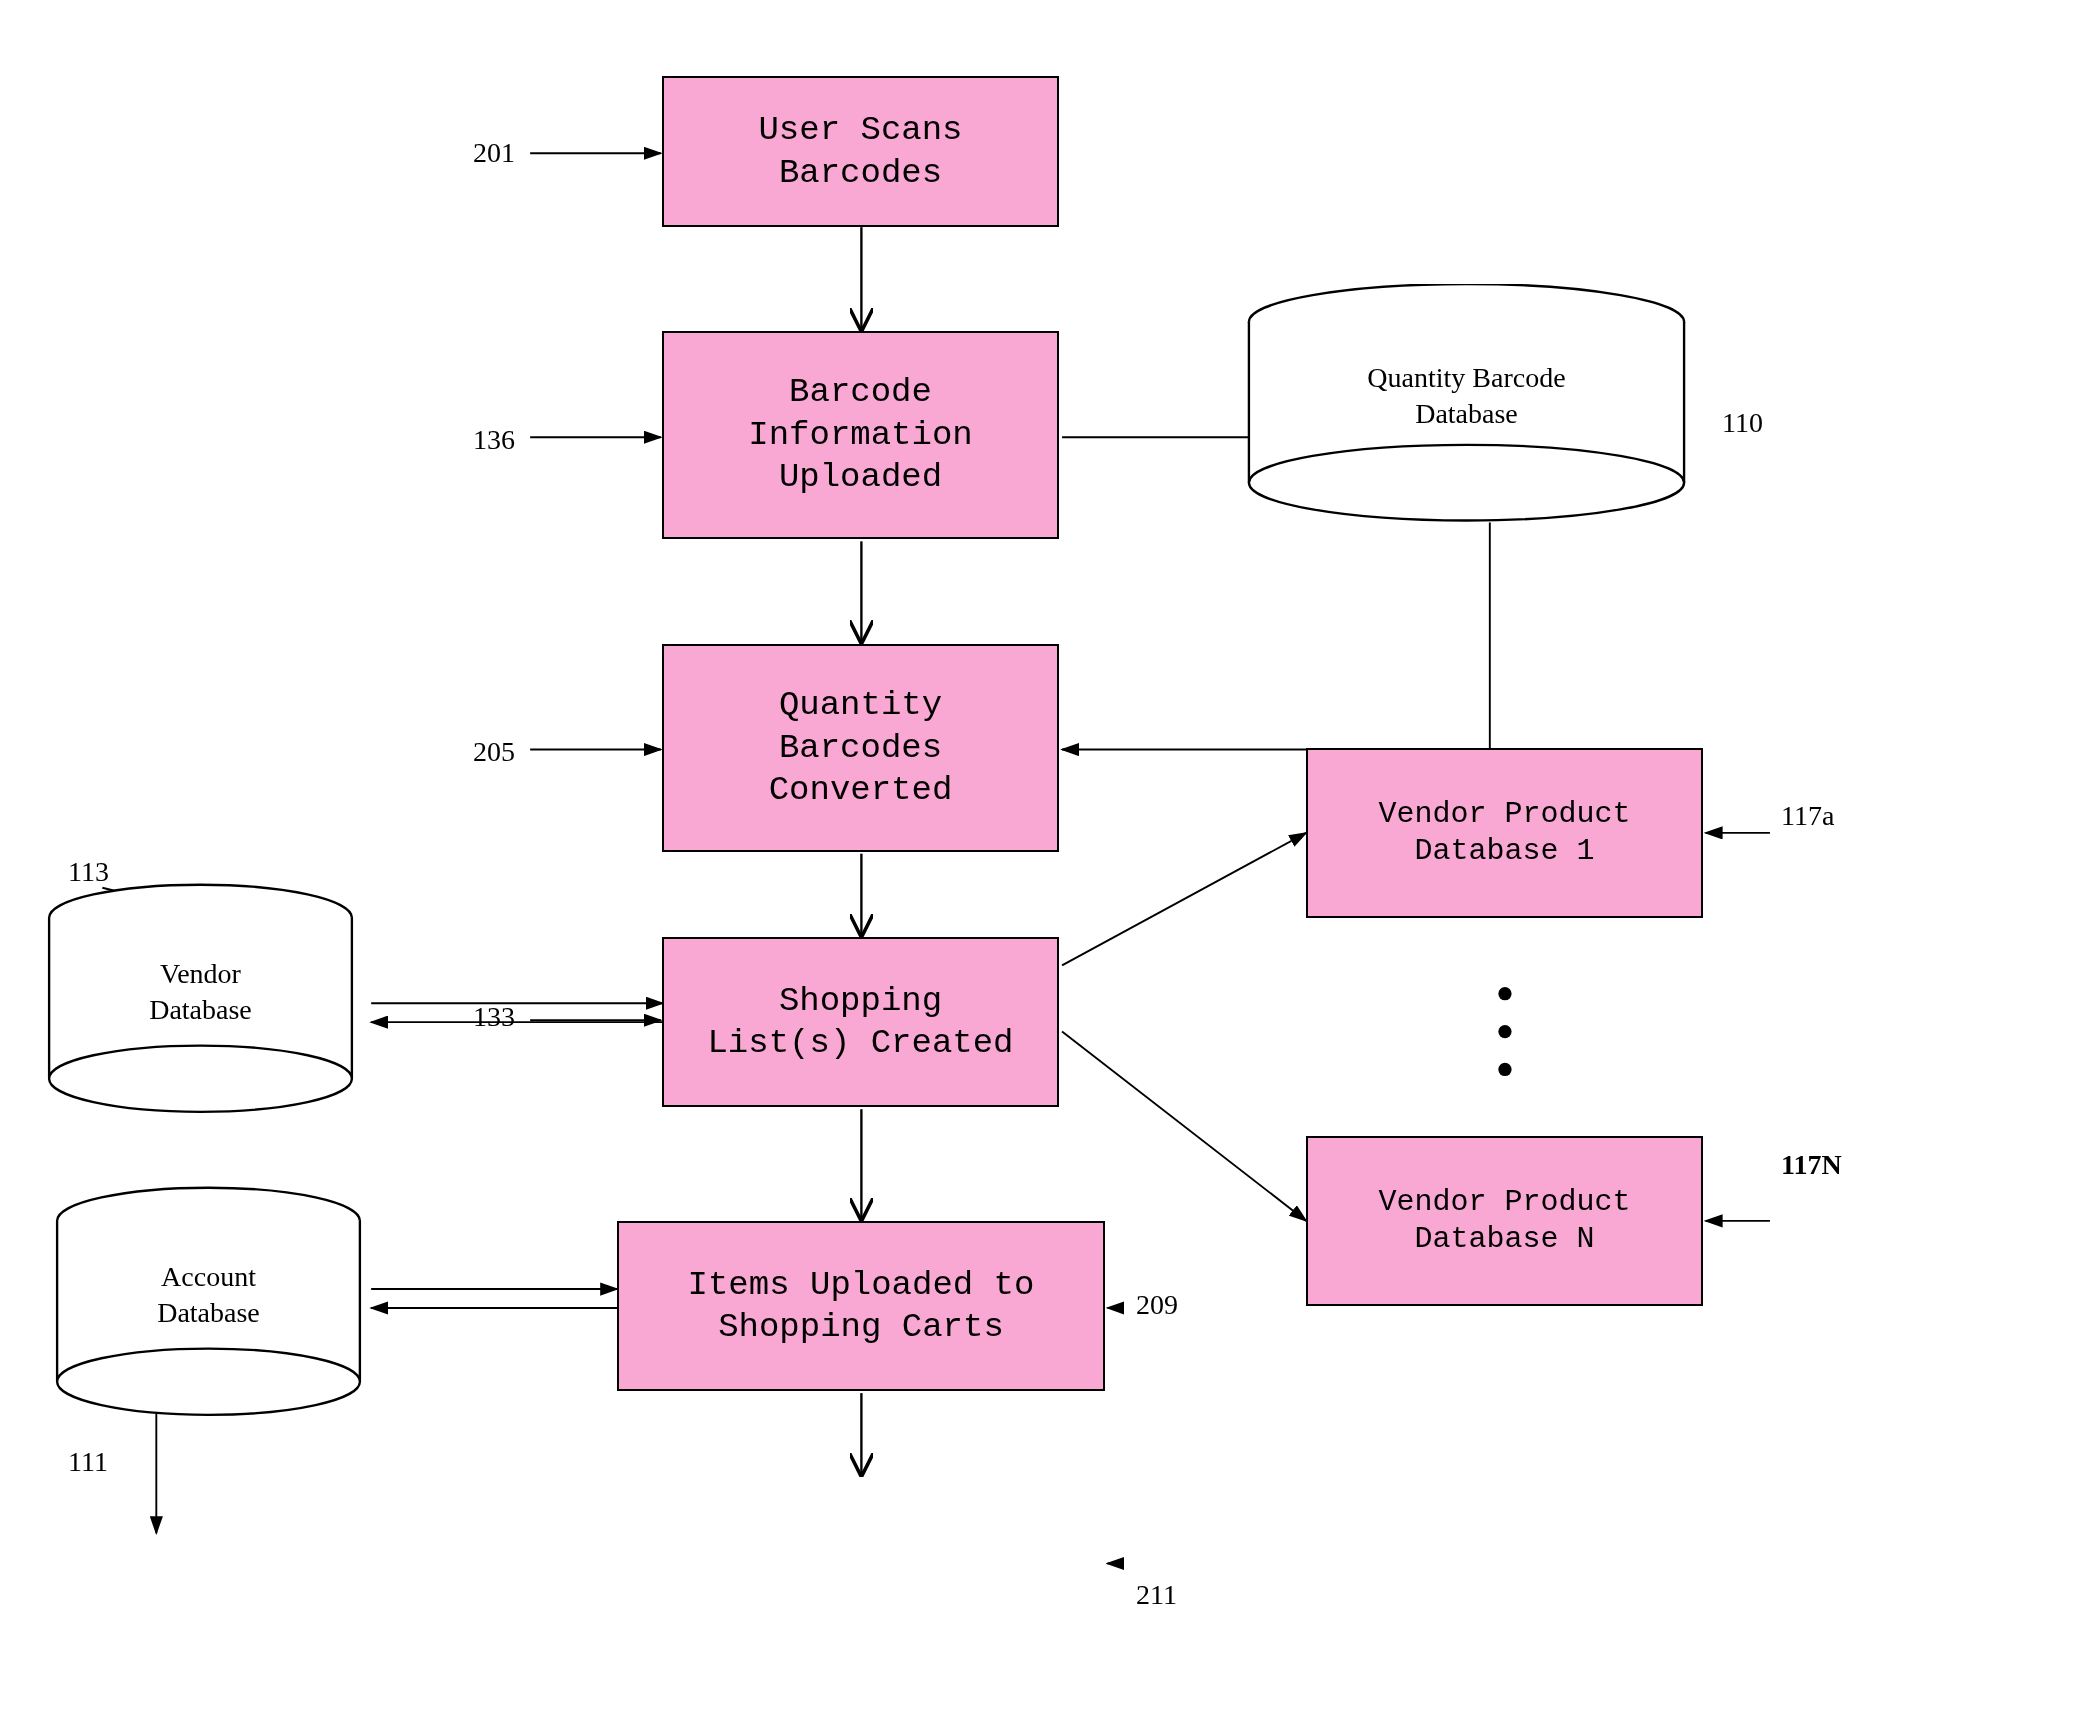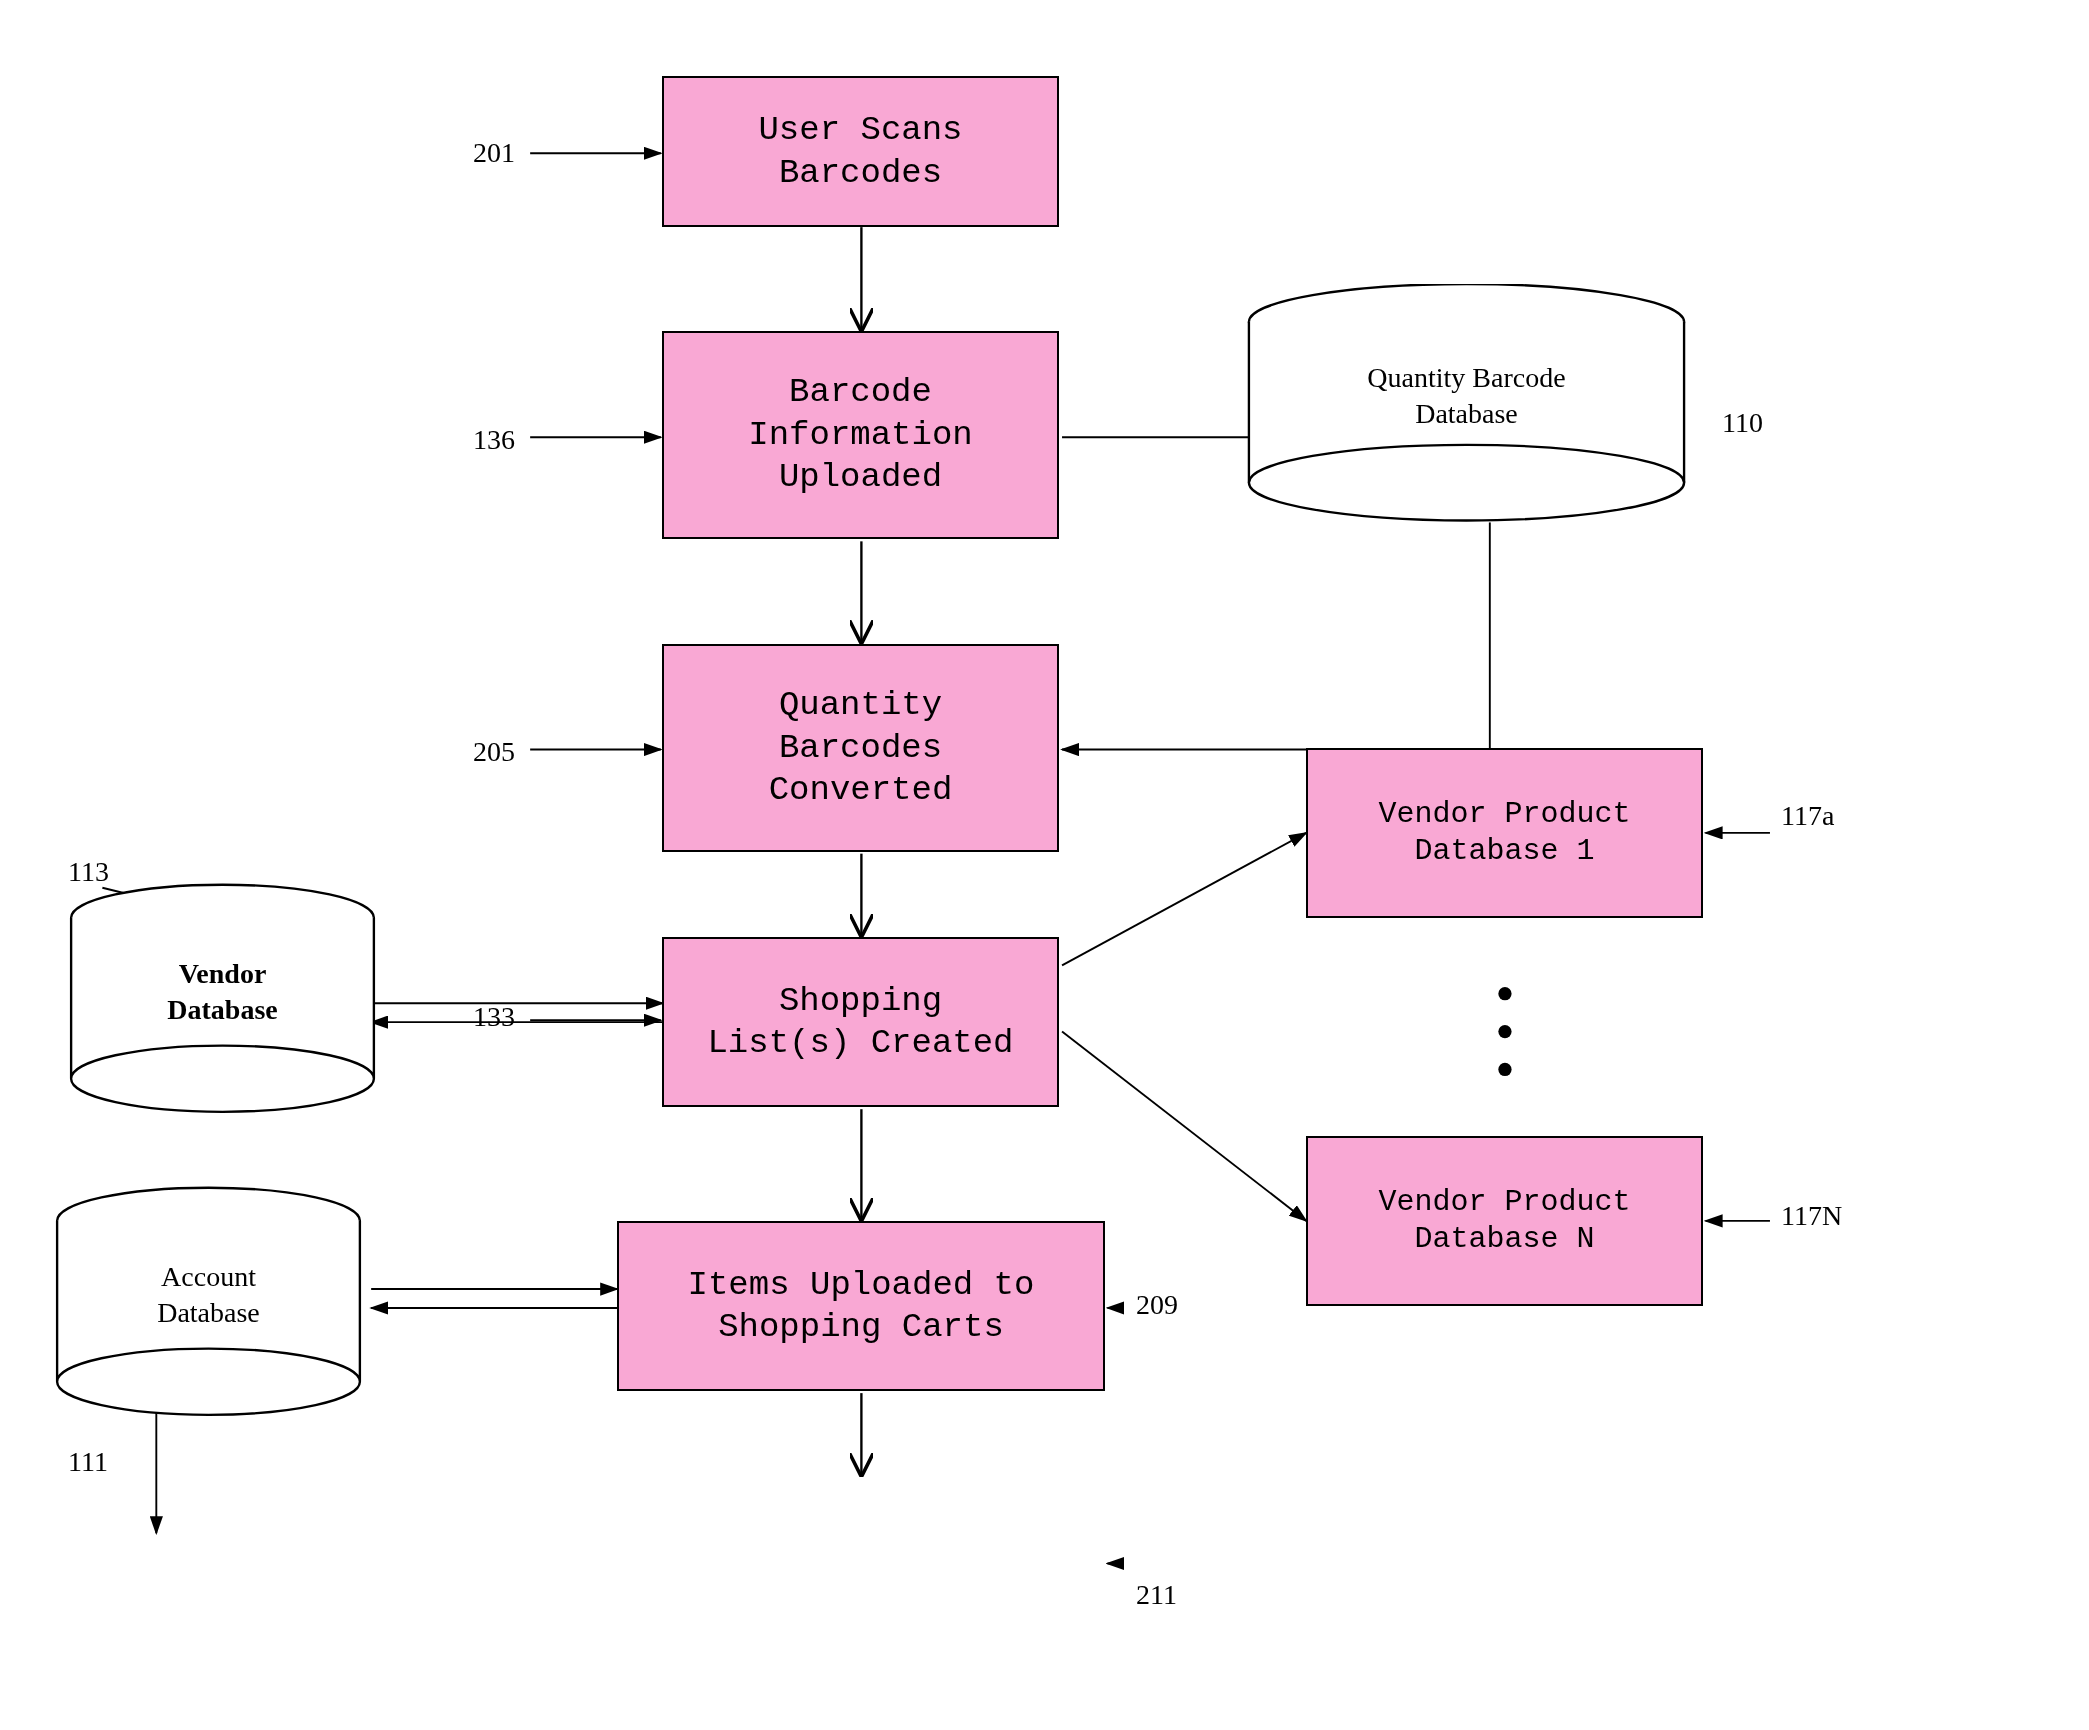--- a/index.html
+++ b/index.html
@@ -175,21 +175,21 @@
       <rect x="20" y="40" width="460" height="170" fill="#fff" stroke="none"></rect>
       <line x1="20" y1="40" x2="20" y2="210" stroke="#000" stroke-width="2.5"></line>
       <line x1="480" y1="40" x2="480" y2="210" stroke="#000" stroke-width="2.5"></line>
       <ellipse cx="250" cy="210" rx="230" ry="40" fill="#fff" stroke="#000" stroke-width="2.5"></ellipse>
     </svg>
     <div class="db-label" style="font-size:28px; position:absolute; top:76px; width:100%; text-align:center;">
       Quantity Barcode<br>Database
     </div>
   </div>
 
-  <div class="db-cylinder" style="left:52px; top:880px; width:341px; height:246px;font-weight:bold;">
+  <div class="db-cylinder" style="left:30px; top:880px; width:341px; height:246px;">
     <svg width="341" height="246" viewBox="0 0 360 260">
       <ellipse cx="180" cy="40" rx="160" ry="35" fill="#fff" stroke="#000" stroke-width="2.5"></ellipse>
       <rect x="20" y="40" width="320" height="170" fill="#fff" stroke="none"></rect>
       <line x1="20" y1="40" x2="20" y2="210" stroke="#000" stroke-width="2.5"></line>
       <line x1="340" y1="40" x2="340" y2="210" stroke="#000" stroke-width="2.5"></line>
       <ellipse cx="180" cy="210" rx="160" ry="35" fill="#fff" stroke="#000" stroke-width="2.5"></ellipse>
     </svg>
     <div class="db-label" style="font-size:28px; position:absolute; top:76px; width:100%; text-align:center;">
       Vendor<br>Database
     </div>
@@ -211,16 +211,16 @@
   <span class="ref-label" style="left:473px; top:137px;">201</span>
   <span class="ref-label" style="left:473px; top:424px;">136</span>
   <span class="ref-label" style="left:473px; top:736px;">205</span>
   <span class="ref-label" style="left:473px; top:1001px;">133</span>
   <span class="ref-label" style="left:1136px; top:1289px;">209</span>
   <span class="ref-label" style="left:1136px; top:1547px;margin-top:32px;">211</span>
   <span class="ref-label" style="left:1722px; top:407px;">110</span>
   <span class="ref-label" style="left:68px; top:856px;">113</span>
   <span class="ref-label" style="left:68px; top:1446px;">111</span>
   <span class="ref-label" style="left:1781px; top:800px;">117a</span>
-  <span class="ref-label" style="left:1781px; top:1200px;">117N</span>
+  <span class="ref-label" style="left:1781px; top:1149px;font-weight:bold;">117N</span>
 
 </div>
 
 
 </body></html>

